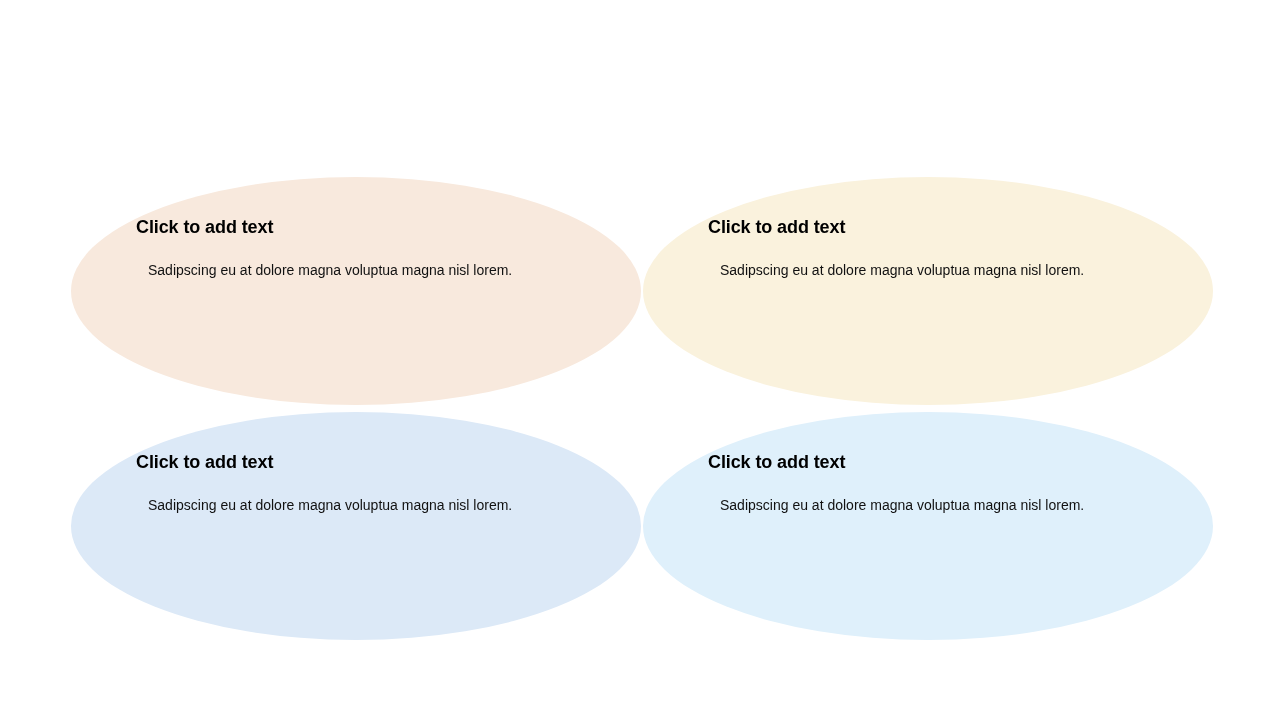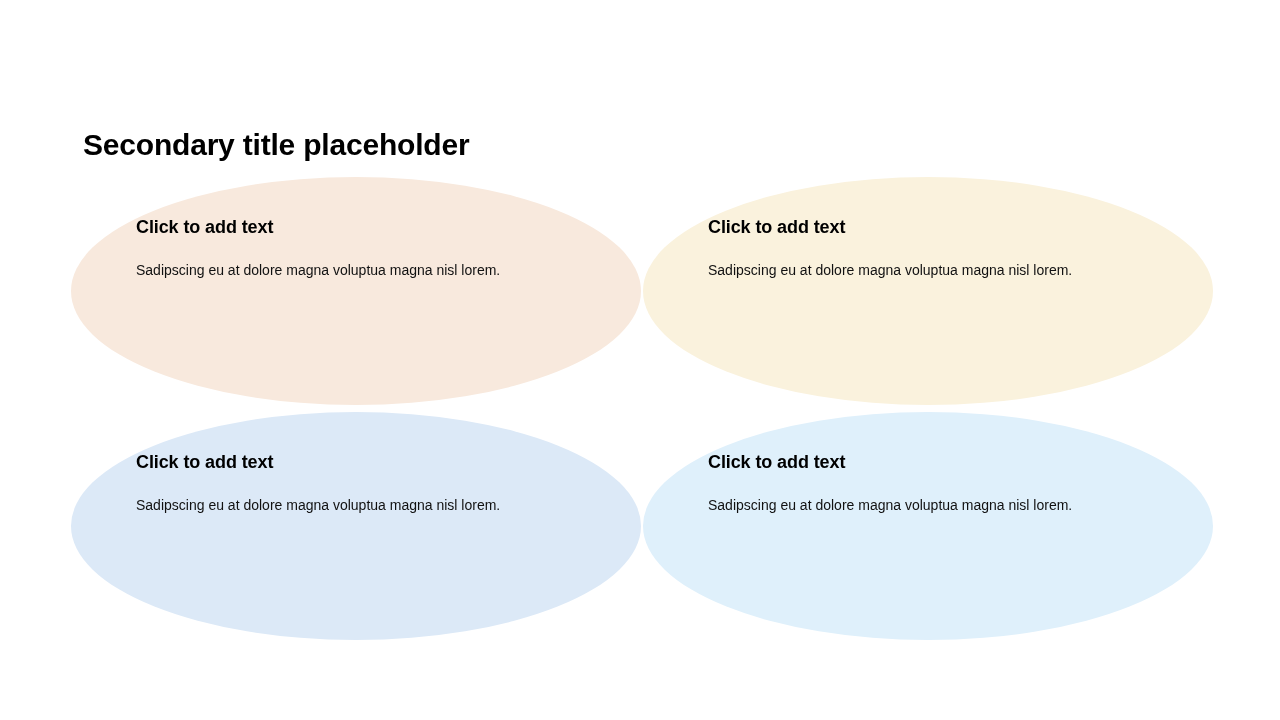--- a/index.html
+++ b/index.html
@@ -50,35 +50,34 @@
     line-height: 1.2;
     margin: 0 0 22px 0;
     letter-spacing: -0.1px;
     white-space: nowrap;
   }
   .card-body {
     font-size: 14px;
     font-weight: normal;
     color: #111111;
     line-height: 1.35;
-    margin: 0;
+    margin: 12px;
     white-space: nowrap;
   }
   
   #ellipse-top-left     { left: 71px;  top: 177px; }
   #ellipse-top-right    { left: 643px; top: 177px; }
   #ellipse-bottom-left  { left: 71px;  top: 412px; }
   #ellipse-bottom-right { left: 643px; top: 412px; }
 </style>
 </head>
 <body style="background: rgb(255, 255, 255);">
 
 <div id="slide">
 
-  <div id="slide-title">Secondary title placeholder</div>
 
   <div class="ellipse" id="ellipse-top-left" style="background: rgb(248, 233, 221);">
     <div class="ellipse-content">
       <div class="card-heading">Click to add text</div>
       <div class="card-body">Sadipscing eu at dolore magna voluptua magna nisl lorem.</div>
     </div>
   </div>
 
   <div class="ellipse" id="ellipse-top-right" style="background: rgb(250, 242, 221);">
     <div class="ellipse-content">

